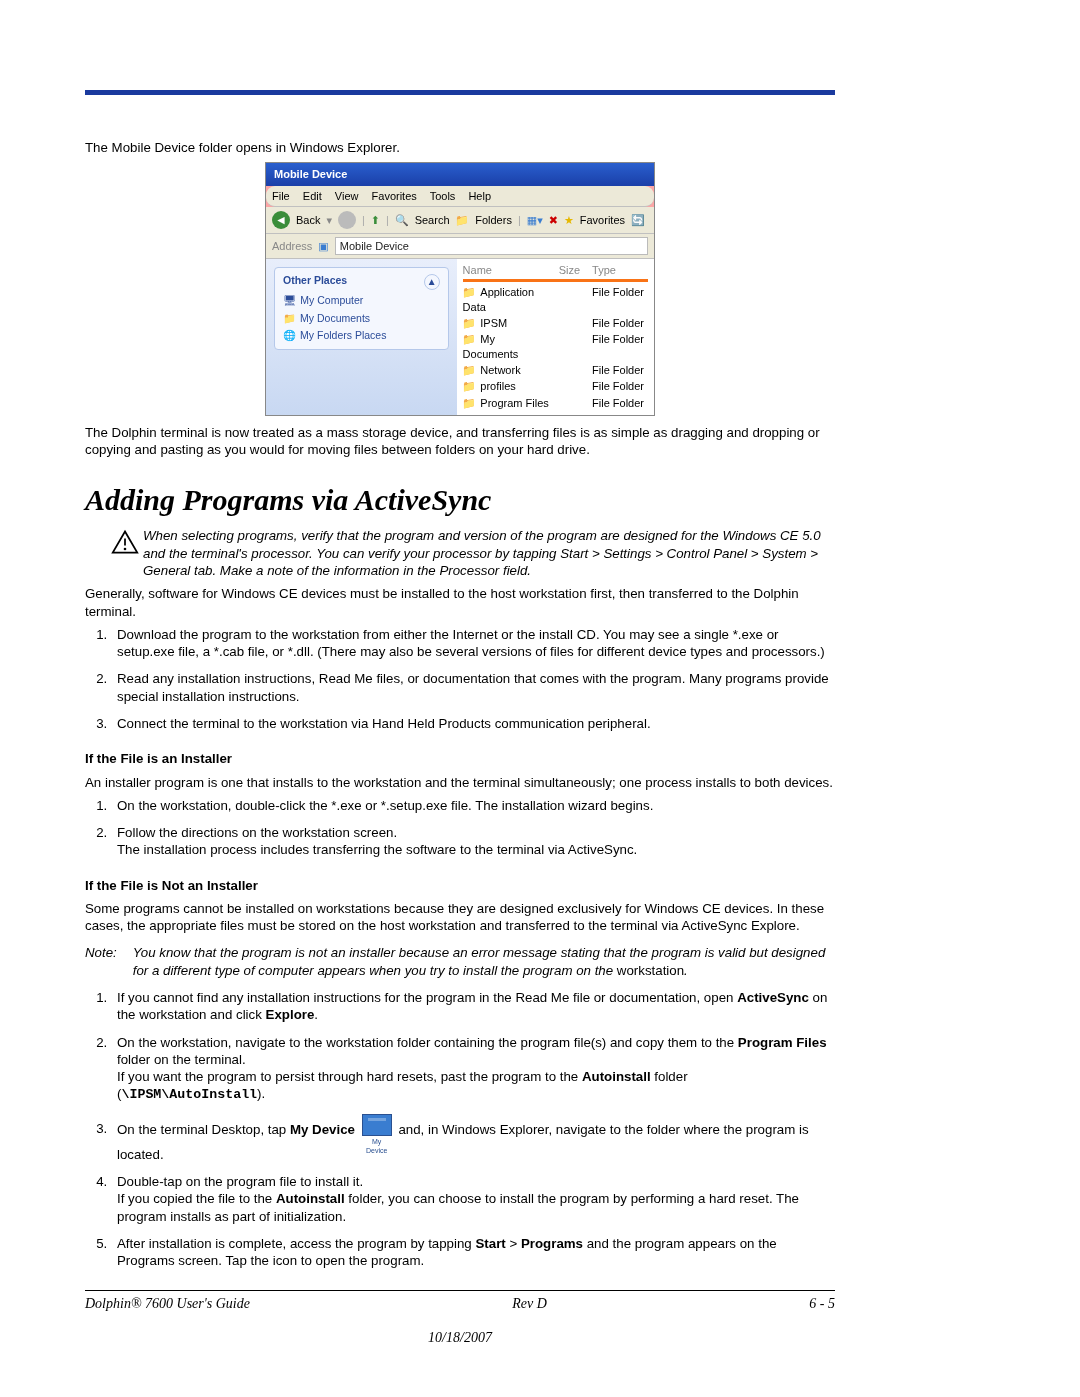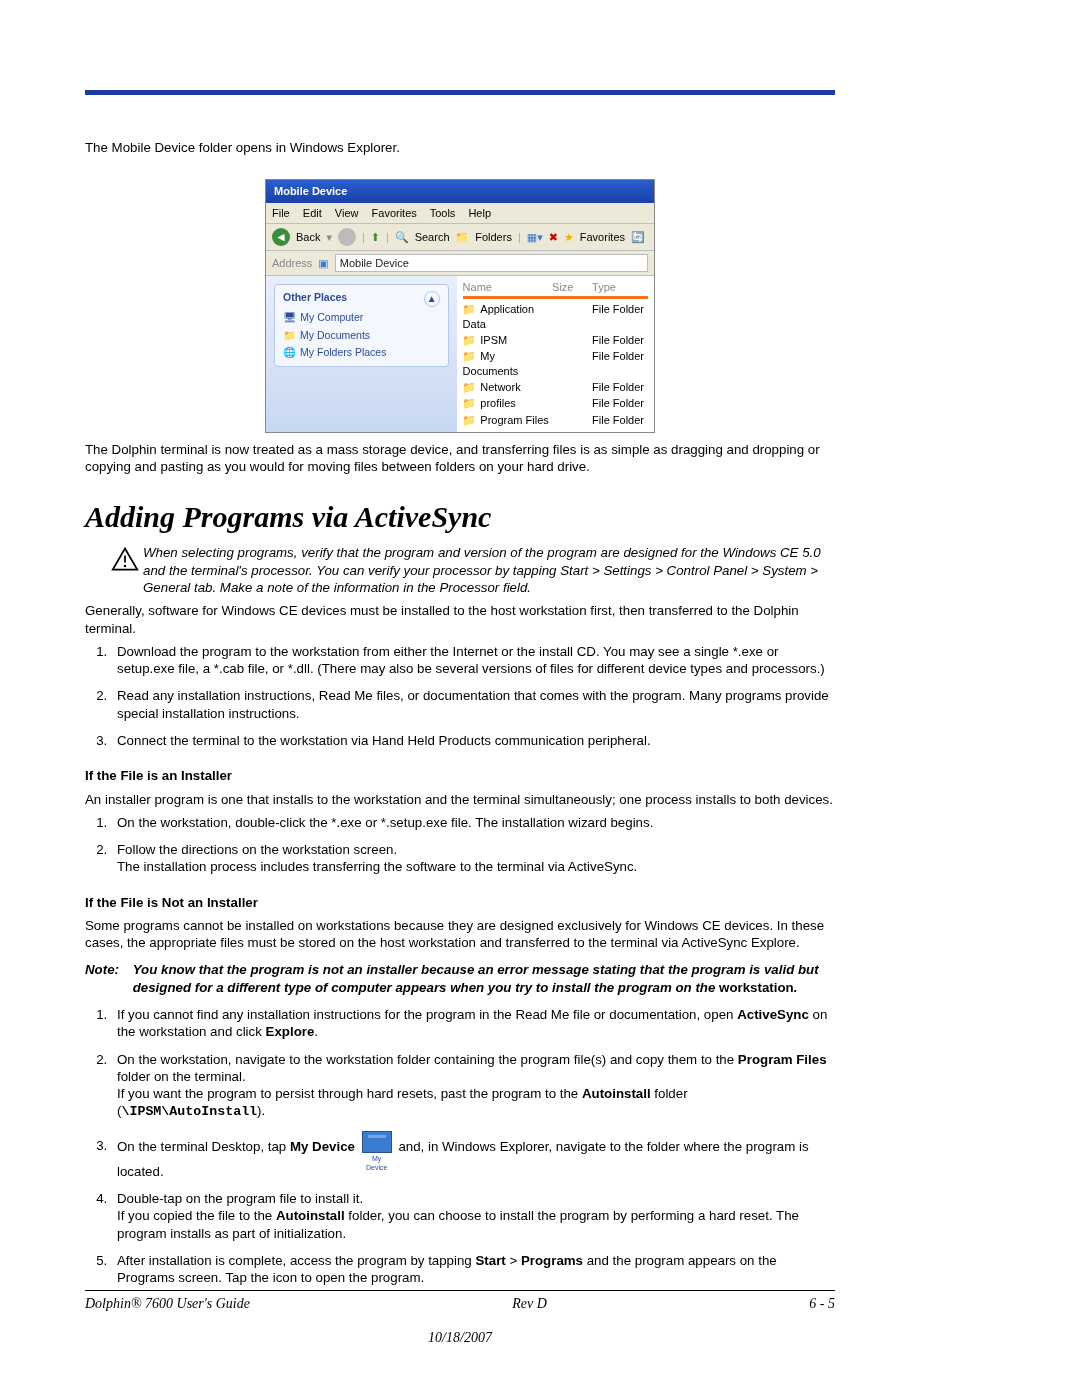--- a/index.html
+++ b/index.html
@@ -20,36 +20,37 @@
   }
   .top-rule {
     border-top: 5px solid #1a3a9e;
     margin-bottom: 44px;
   }
   .para {
     margin: 0 0 6px 0;
   }
   .screenshot {
     display: block;
-    margin: 23px auto 8px auto;
+    margin: 6px auto 8px auto;
     width: 388px;
     border: 1px solid #888;
     font-size: 11px;
     background: #fca5a5;
   }
   .ss-title {
     background: linear-gradient(#2a5fce,#1a3fa8);
     color: #fff;
     font-weight: bold;
     padding: 4px 8px;
   }
   .ss-menu {
     background: #ece9d8;
     border-bottom: 1px solid #c0c0c0;
     padding: 3px 6px;
+    border-radius: 9px;
   }
   .ss-menu span { margin-right: 10px; }
   .ss-tool {
     background: #ece9d8;
     border-bottom: 1px solid #c0c0c0;
     padding: 4px 6px;
     display: flex;
     align-items: center;
     gap: 6px;
   }
@@ -102,21 +103,21 @@
   .ss-side-hdr {
     color:#2b4c99;
     font-weight:bold;
     display:flex;
     justify-content:space-between;
   }
   .ss-side-item { color:#2b4c99; margin-top:4px; display:flex; gap:4px; }
   .ss-main { flex:1; background:#fff; padding:4px 6px; }
   .ss-cols { display:flex; color:#888; border-bottom:3px solid #f97316; padding-bottom:2px; margin-bottom:2px; }
   .ss-col-name { flex:1.6; }
-  .ss-col-size { flex:0.5; padding-right:12px;}
+  .ss-col-size { flex:0.5; text-align:right; padding-right:12px;}
   .ss-col-type { flex:1; }
   .ss-row { display:flex; padding:1px 0; }
   .ss-row .fi { color:#d9a53a; margin-right:4px; }
   .heading-it {
     font-family: "Times New Roman", Times, serif;
     font-style: italic;
     font-weight: bold;
     font-size: 30px;
     margin: 22px 0 8px 0;
   }
@@ -140,21 +141,20 @@
     margin: 6px 0 0 0;
     padding-left: 26px;
   }
   .num-list li {
     margin-bottom: 10px;
     padding-left: 6px;
   }
   .note {
     font-style: italic;
     margin: 10px 0 10px 0;
-    font-weight: bold;
   }
   .note .note-lbl { font-style:italic; display:inline-block; vertical-align:top; width:44px; }
   .note .note-body { display:inline-block; width: calc(100% - 50px); vertical-align:top; }
   b { font-weight:bold; }
   .mono { font-family: "Courier New", monospace; font-weight:bold; }
   .footer {
     position:absolute;
     bottom:50px;
     left:85px;
     right:85px;

